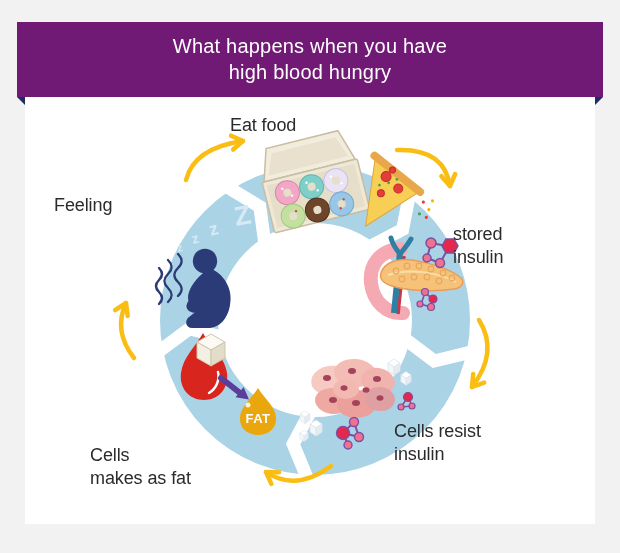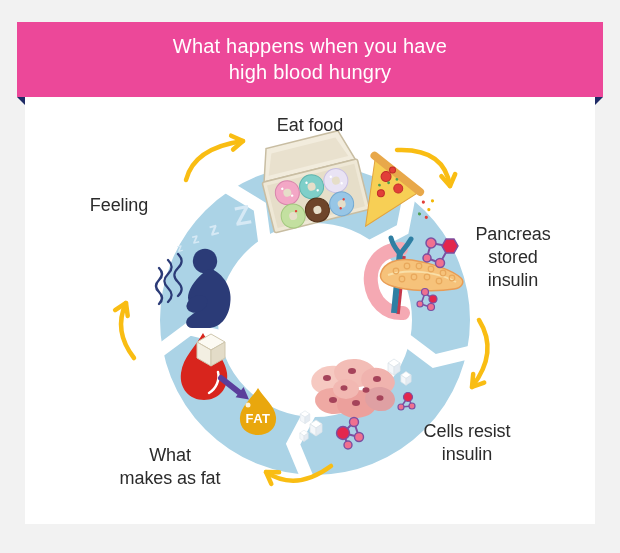--- a/index.html
+++ b/index.html
@@ -1,26 +1,26 @@
 <!DOCTYPE html>
 <html><head>
 <meta charset="utf-8">
 <style>
   html,body{margin:0;padding:0;}
   body{width:620px;height:553px;background:#F2F2F2;font-family:"Liberation Sans",sans-serif;overflow:hidden;}
   .page{position:relative;width:620px;height:553px;background:#F2F2F2;}
   .card{position:absolute;left:25px;top:97px;width:570px;height:427px;background:#FFFFFF;}
-  .banner{position:absolute;left:17px;top:22px;width:586px;height:75px;background:#ec4899;color:#FFFFFF;
+  .banner{position:absolute;left:17px;top:22px;width:586px;height:75px;background:#701a75;color:#FFFFFF;
           text-align:center;padding-top:11px;box-sizing:border-box;}
   .banner .title-line{font-size:20px;line-height:26px;font-weight:500;letter-spacing:.2px;}
   .fold{position:absolute;width:0;height:0;border-top:8px solid #1F2B66;}
   .fold-left{left:17px;top:97px;border-left:8px solid transparent;}
   .fold-right{left:595px;top:97px;border-right:8px solid transparent;}
   svg.diagram{position:absolute;left:0;top:0;}
-  .label{position:absolute;font-size:18px;line-height:23px;color:#2B2B2B;font-weight:500;text-align:center;letter-spacing:-.1px;}
+  .label{position:absolute;font-size:18px;line-height:23px;color:#2B2B2B;font-weight:500;letter-spacing:-.1px;}
   .label span{display:block;}
   .label-eat{left:230px;top:114px;width:160px;}
   .label-pancreas{left:453px;top:223px;width:120px;}
   .label-cells{left:394px;top:420px;width:146px;}
   .label-sugar{left:90px;top:444px;width:160px;}
   .label-tired{left:54px;top:194px;width:130px;}
   .gap{fill:none;stroke:#FFFFFF;stroke-width:13;stroke-linejoin:miter;}
   .sleepz{font-weight:700;fill:#D6E9F5;}
   .fat-text{font-weight:700;fill:#FFFFFF;font-size:13px;letter-spacing:.5px;}
 </style>
@@ -281,30 +281,29 @@
       <text class="sleepz" font-size="14" transform="translate(193,244) rotate(-14)">z</text>
       <text class="sleepz" font-size="18" transform="translate(211,236) rotate(-16)">z</text>
       <text class="sleepz" font-size="27" transform="translate(236,226) rotate(-10)">Z</text>
     </g>
   </svg>
 
   <div class="label label-eat">
     <span>Eat food</span>
   </div>
   <div class="label label-pancreas">
-    <span>Pancreas</span>
     <span>stored</span>
     <span>insulin</span>
   </div>
   <div class="label label-cells">
     <span>Cells resist</span>
     <span>insulin</span>
   </div>
   <div class="label label-sugar">
-    <span>What</span>
+    <span>Cells</span>
     <span>makes as fat</span>
   </div>
   <div class="label label-tired">
     <span>Feeling</span>
   </div>
 
   <div class="banner">
     <div class="title-line">What happens when you have</div>
     <div class="title-line">high blood hungry</div>
   </div>

